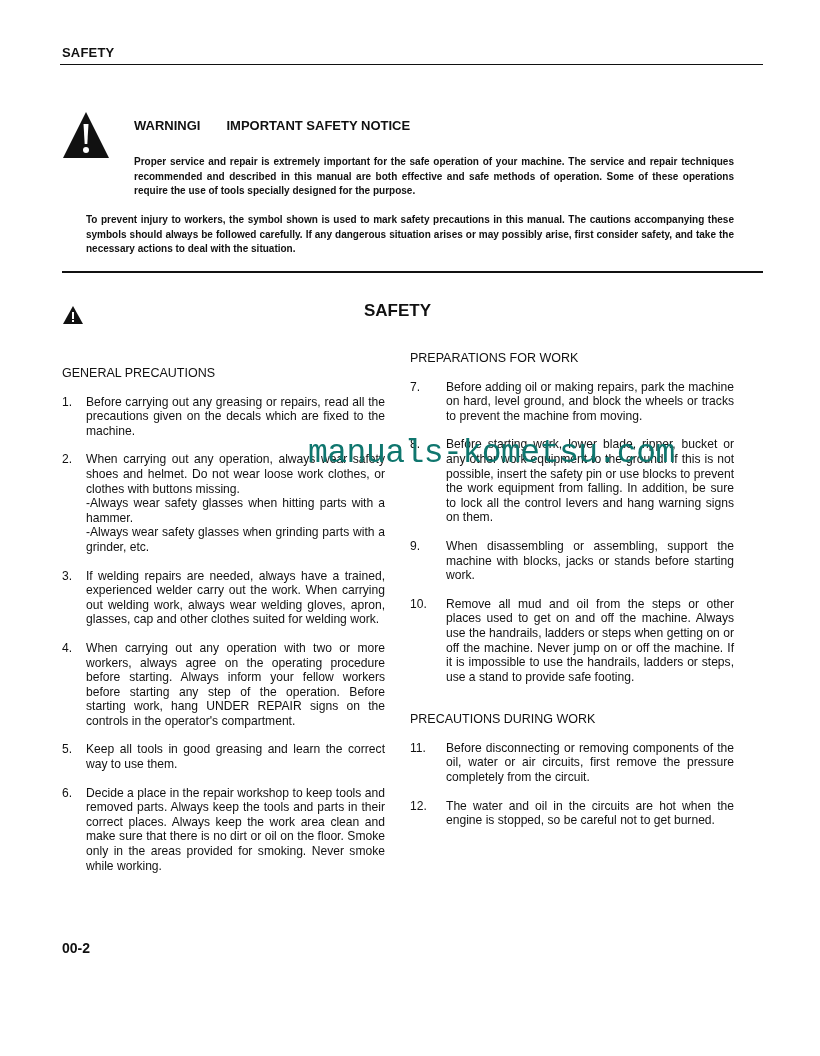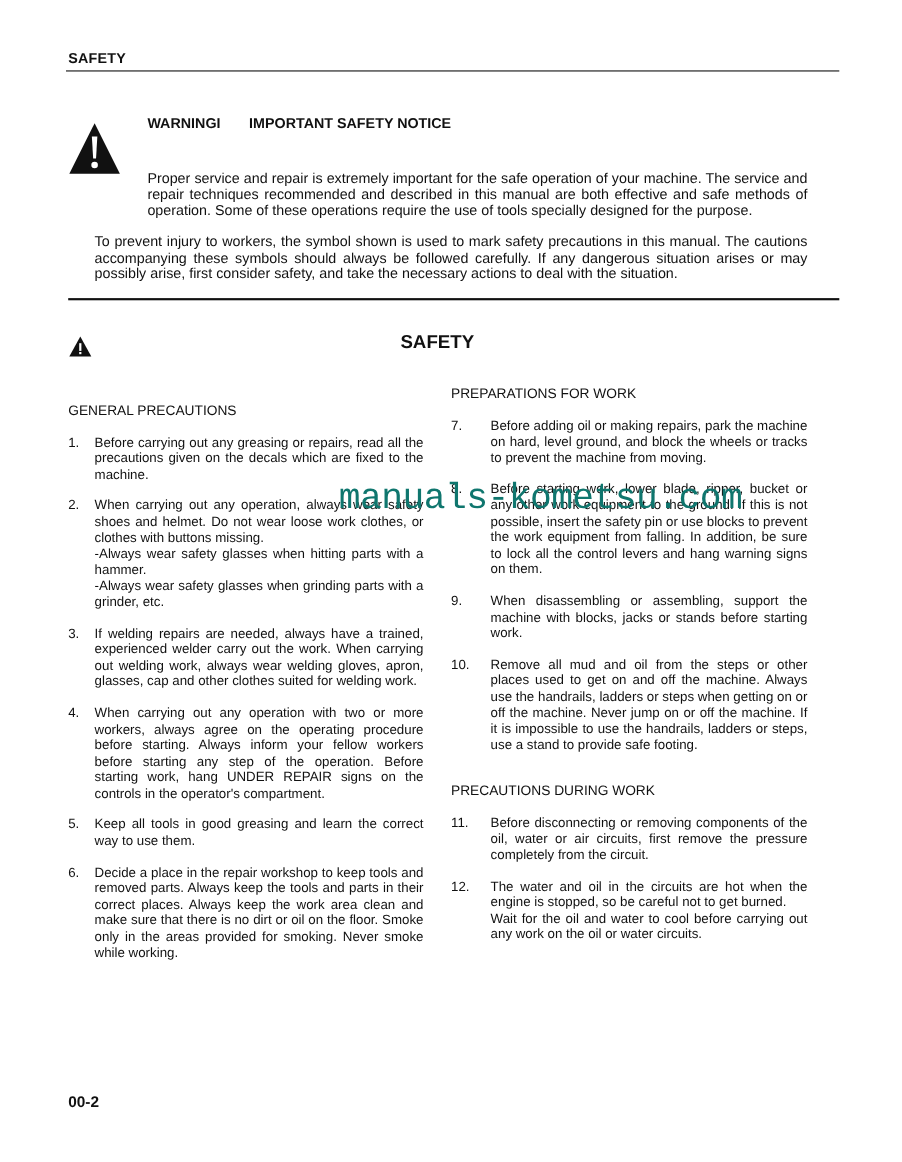--- a/index.html
+++ b/index.html
@@ -7,23 +7,23 @@
     width: 820px; height: 1056px; position: relative; overflow: hidden;
     font-family: "Liberation Sans", sans-serif; color: #111111;
   }
   .abs { position: absolute; }
   .header-title { left: 62px; top: 45px; font-size: 13px; font-weight: bold; letter-spacing: 0.2px; }
   .rule { position: absolute; height: 0; border-top: 1.5px solid #111; }
   .rule-top { left: 60px; top: 64px; width: 703px; }
   .rule-mid { left: 62px; top: 271px; width: 701px; border-top-width: 2px; }
 
   .warn-icon-big { left: 62px; top: 110px; width: 48px; height: 50px; }
-  .warn-head { left: 134px; top: 104px; font-size: 13px; font-weight: bold; }
+  .warn-head { left: 134px; top: 118px; font-size: 13px; font-weight: bold; }
   .warn-head .gap { display: inline-block; width: 26px; }
-  .notice-p { font-size: 13px; line-height: 14.6px; text-align: justify; }
+  .notice-p { font-size: 10px; line-height: 14.6px; text-align: justify; font-weight: bold; }
   .notice-p1 { left: 134px; top: 155px; width: 600px; }
   .notice-p2 { left: 86px; top: 213px; width: 648px; }
 
   .warn-icon-small { left: 62px; top: 305px; width: 22px; height: 20px; }
   .safety-title { left: 364px; top: 301px; font-size: 17px; font-weight: bold; }
 
   .col { position: absolute; font-size: 12.1px; line-height: 14.6px; }
   .col-left { left: 62px; top: 366px; width: 323px; }
   .col-right { left: 410px; top: 351px; width: 324px; }
   .sec-head { font-weight: normal; font-size: 12.5px; margin: 0 0 14px 0; }
@@ -33,21 +33,21 @@
   .col-left .item .num { width: 24px; }
   .col-right .item .num { width: 36px; }
   .item .body { flex: 1; text-align: justify; }
   .item .body p { margin: 0; }
   .gap-sec { height: 14px; }
 
   .watermark {
     left: 308px; top: 440px; font-size: 33px; color: #0f766e; letter-spacing: -0.5px;
     font-family: Liberation Mono, monospace; line-height: 28px;
   }
-  .page-num { left: 62px; top: 993px; font-size: 14px; font-weight: bold; }
+  .page-num { left: 62px; top: 940px; font-size: 14px; font-weight: bold; }
 </style>
 </head>
 <body>
 
 <div class="abs header-title">SAFETY</div>
 <div class="rule rule-top"></div>
 
 <svg class="abs warn-icon-big" viewBox="0 0 48 50">
   <polygon points="24,2 47,48 1,48" fill="#111"></polygon>
   <path d="M21.5,14 L26.5,14 L25.3,34 L22.7,34 Z" fill="#fff"></path>
@@ -145,21 +145,20 @@
       <div class="item">
         <span class="num">11.</span>
         <div class="body">
           <p>Before disconnecting or removing components of the oil, water or air circuits, first remove the pressure completely from the circuit.</p>
         </div>
       </div>
       <div class="item">
         <span class="num">12.</span>
         <div class="body">
           <p>The water and oil in the circuits are hot when the engine is stopped, so be careful not to get burned.</p>
-          <p>Wait for the oil and water to cool before carrying out any work on the oil or water circuits.</p>
         </div>
       </div>
     </div>
 </div>
 
 <div class="abs watermark">manuals-kometsu.com</div>
 
 <div class="abs page-num">00-2</div>
 
 </body></html>

